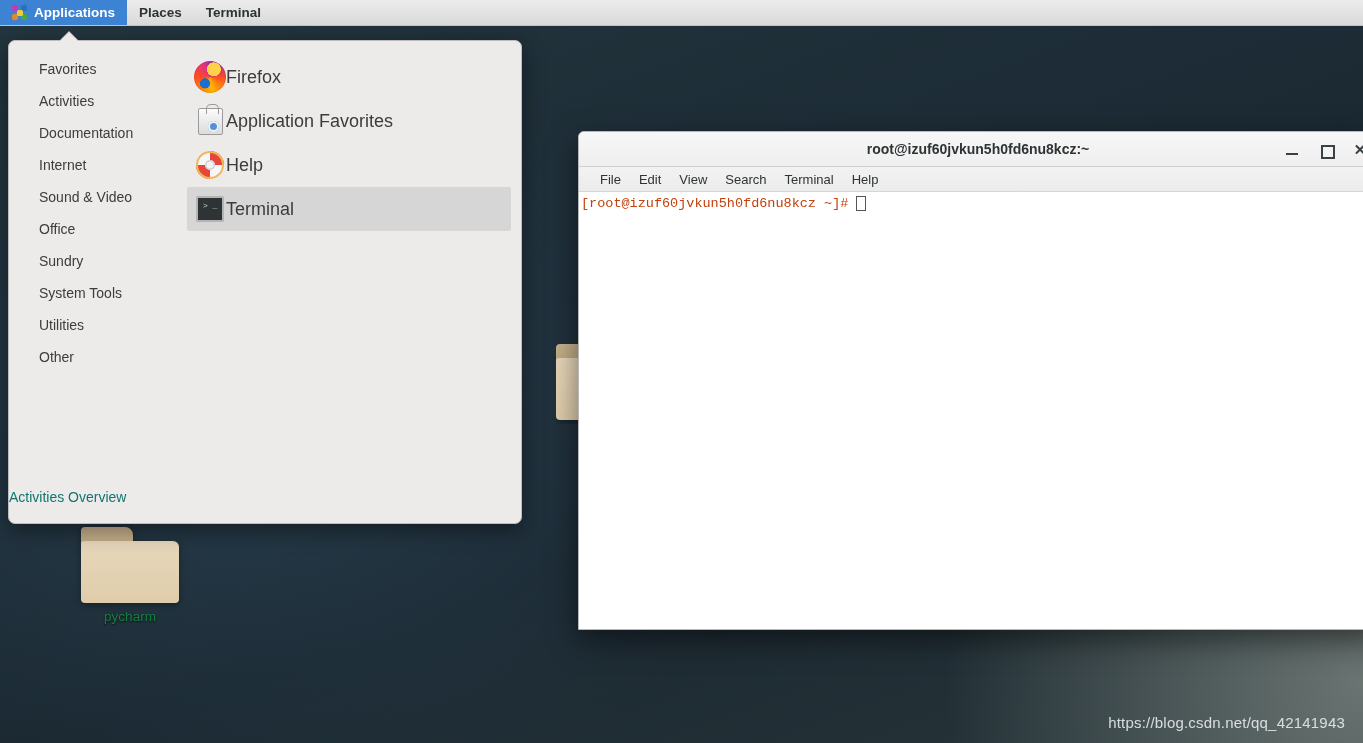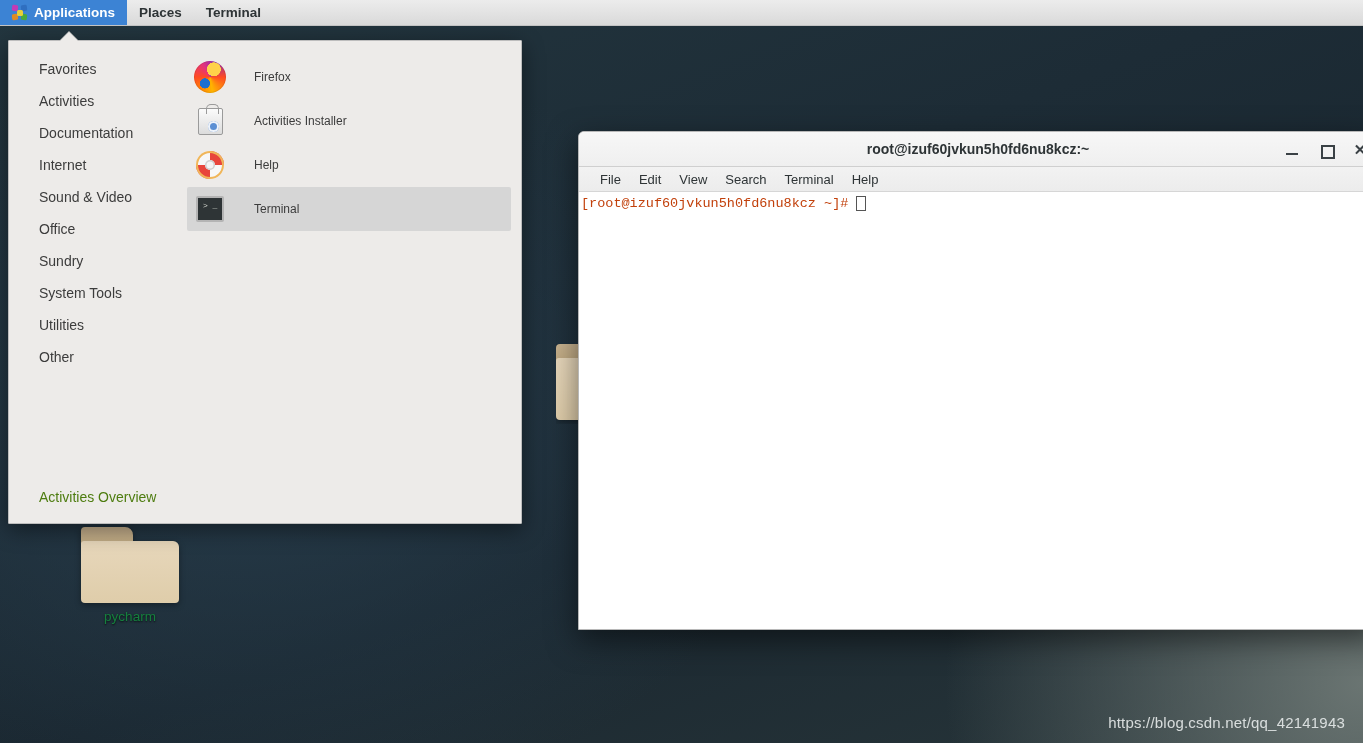--- a/index.html
+++ b/index.html
@@ -42,21 +42,21 @@
   .pw-tr { right:0; top:0; background:#2f6fc0; transform: rotate(-8deg);}
   .pw-bl { left:0; bottom:0; background:#e08b25; transform: rotate(-8deg);}
   .pw-br { right:0; bottom:0; background:#4aa840; transform: rotate(8deg);}
   .pw-c  { left:4.5px; top:4.5px; width:6px; height:6px; background:#e8cf3a; border-radius:50%;}
 
   
   #apps-menu {
     position:absolute; left:8px; top:40px; width:514px; height:484px;
     background:#edebe9;
     border:1px solid #bdbdbd;
-    border-radius: 1px;
+    border-radius: 7px;
     box-shadow: 0 6px 22px rgba(0,0,0,0.45);
     z-index: 35;
   }
   #apps-menu-arrow {
     position:absolute; left:50px; top:-9px; width:0;height:0;
     border-left:10px solid transparent; border-right:10px solid transparent;
     border-bottom:10px solid #edebe9;
     filter: drop-shadow(0 -1px 0 #bdbdbd);
   }
   #cat-col {
@@ -66,21 +66,21 @@
     height:32px; display:flex; align-items:center;
     padding-left:30px; font-size:14px; color:#3c3c3c; cursor:default;
   }
 
   #app-col { position:absolute; left:178px; top:14px; right:10px; }
   .app-item {
     height:44px; display:flex; align-items:center;
     padding-left:7px; cursor:default; border-radius:2px;
   }
   .app-item.selected { background:#d6d6d6; }
-  .app-label { font-size:12px; color:#3c3c3c; margin-left:28px; }
+  .app-label { font-size:18px; color:#3c3c3c; }
   .app-ico { width:32px; height:32px; flex:none; position:relative; }
 
   
   .ico-firefox {
     border-radius:50%;
     background:
       radial-gradient(circle at 34% 70%, #1c6fd0 0 16%, rgba(0,0,0,0) 17%),
       radial-gradient(circle at 62% 26%, #ffd24a 0 22%, rgba(0,0,0,0) 23%),
       conic-gradient(from 200deg at 50% 50%, #ff9500 0deg, #ff4a22 70deg, #e5337a 130deg, #8b2bb9 180deg, #ff4a22 250deg, #ffb400 330deg, #ff9500 360deg);
     box-shadow: inset 0 0 0 1px rgba(0,0,0,.08);
@@ -134,21 +134,21 @@
     width:28px; height:26px; margin:3px 0 0 2px;
     background:#2e3436; border:2px solid #b4b4b4; border-radius:2px;
   }
   .ico-term::after {
     content:"> _"; position:absolute; left:5px; top:3px;
     color:#d3d7cf; font-family:"Liberation Mono", monospace; font-size:8px;
   }
 
   #activities-row {
     position:absolute; left:0; bottom:18px; width:100%;
-    padding-left:30px; font-size:14px; color:#4d7c0f; cursor:default;margin-top:48px;
+    font-size:14px; color:#0f766e; cursor:default;margin-top:48px;
   }
 
   
   .desk-icon { position:absolute; width:120px; text-align:center; cursor:default; }
   .folder {
     position:relative; width:98px; height:76px; margin:0 auto;
     filter: drop-shadow(0 2px 3px rgba(0,0,0,.35));
   }
   .folder .tab {
     position:absolute; left:0; top:0; width:52px; height:20px;
@@ -311,21 +311,21 @@
 
   <div id="app-col">
     <div class="app-item">
       <span class="app-ico ico-firefox"></span>
       <span class="app-label">Firefox</span>
     </div>
     <div class="app-item">
       <span class="app-ico">
         <span class="ico-installer" style="position:absolute;"></span>
       </span>
-      <span class="app-label">Activities Installer</span>
+      <span class="app-label">Application Favorites</span>
     </div>
     <div class="app-item">
       <span class="app-ico">
         <span class="ico-help" style="position:absolute;"></span>
       </span>
       <span class="app-label">Help</span>
     </div>
     <div class="app-item selected">
       <span class="app-ico">
         <span class="ico-term" style="position:absolute;"></span>

